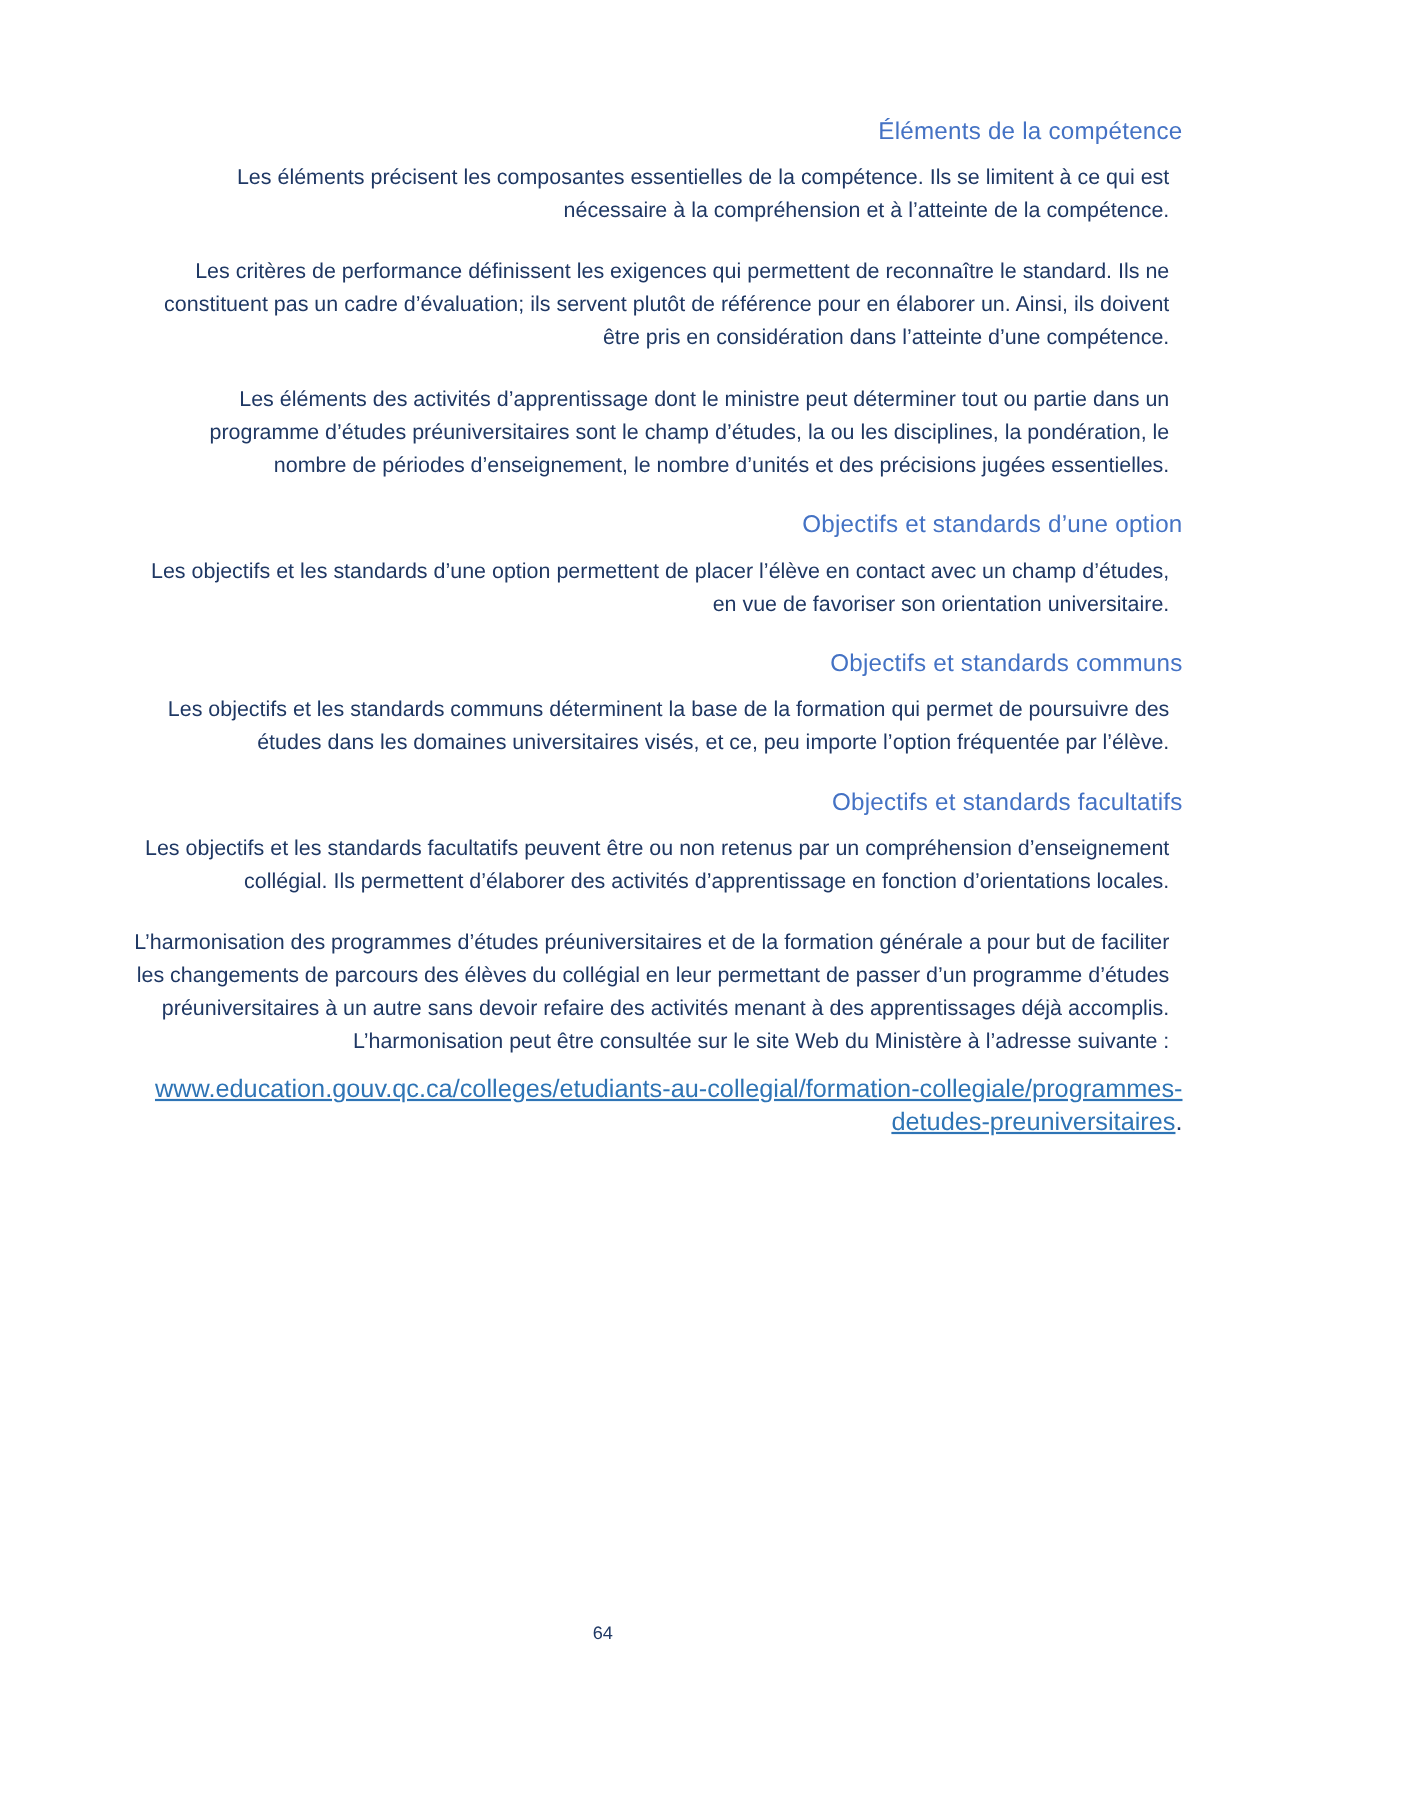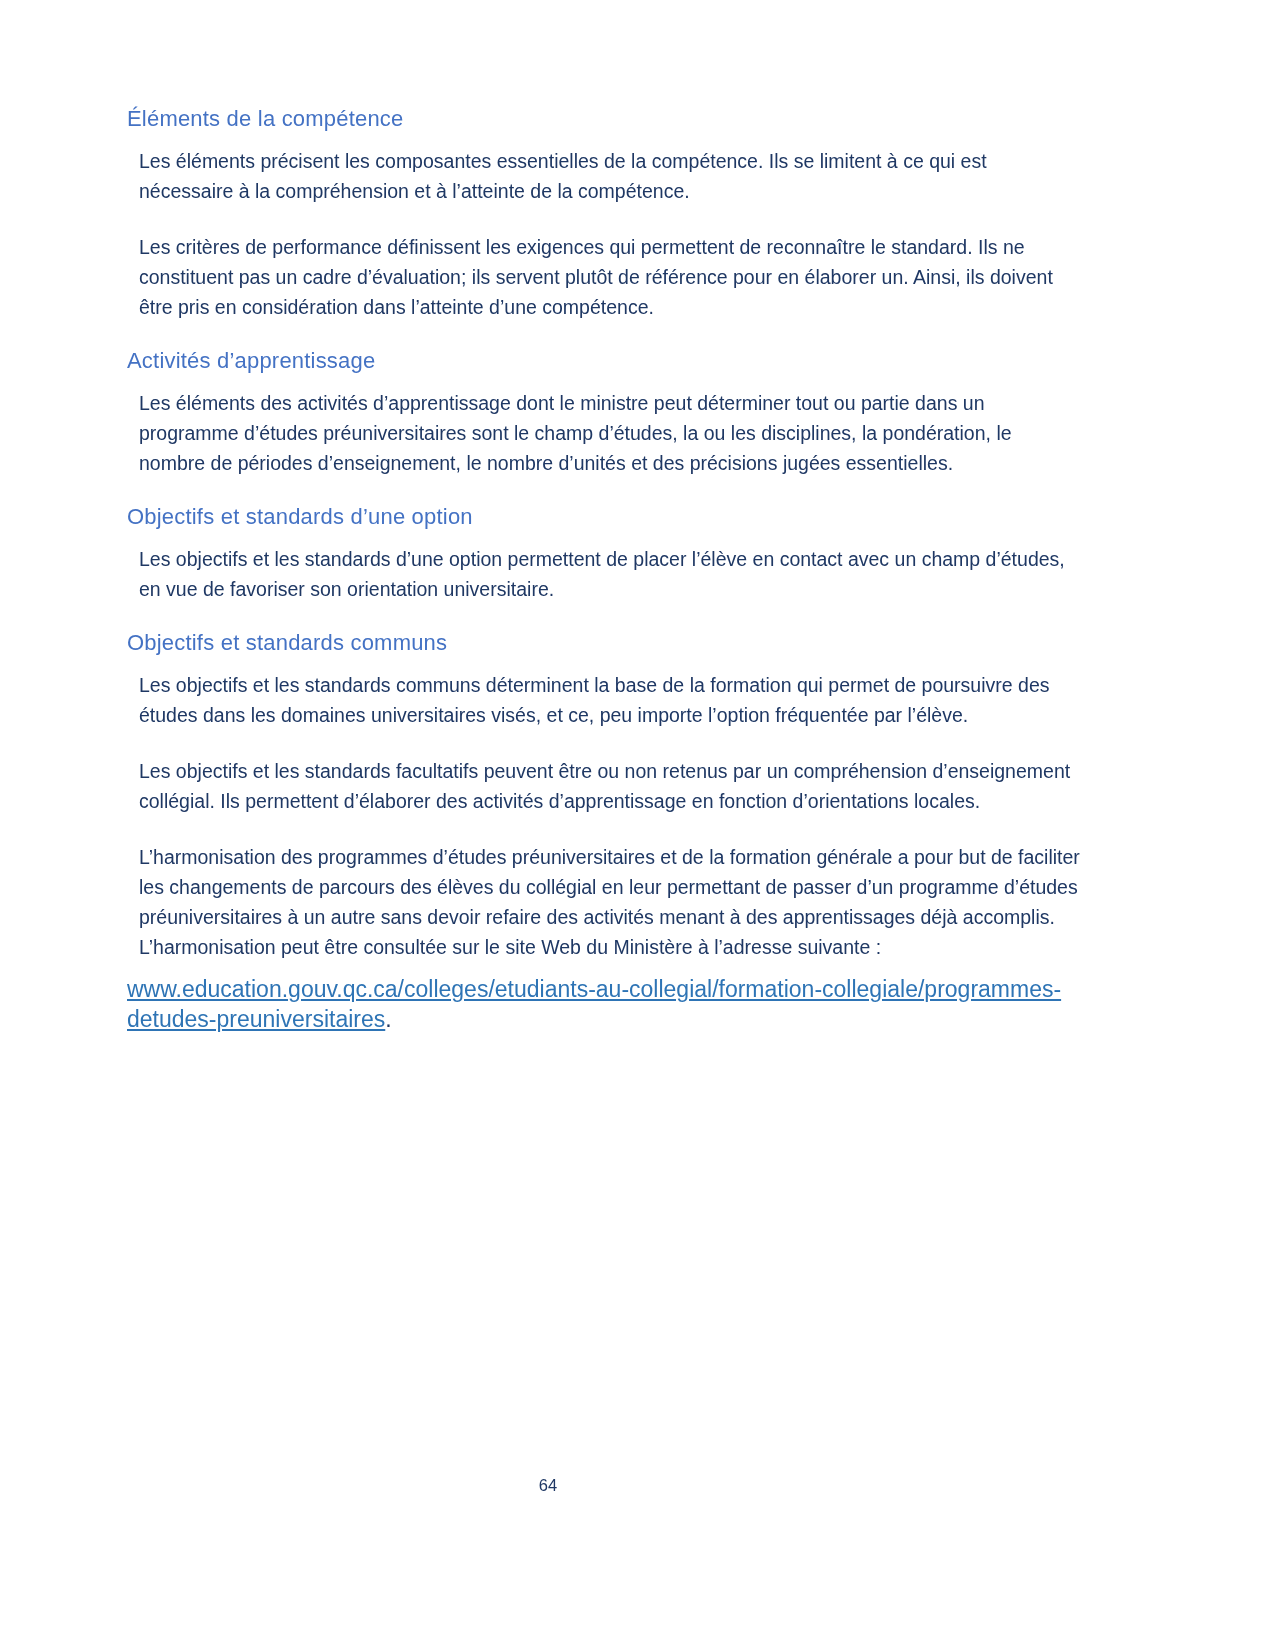--- a/index.html
+++ b/index.html
@@ -7,23 +7,24 @@
     width: 1275px;
     height: 1650px;
     background: #ffffff;
     position: relative;
     box-sizing: border-box;
     font-family: "Liberation Sans", sans-serif;
     overflow: hidden;
   }
   .content {
     position: absolute;
-    left: 127px;
+    left: 110px;
     top: 106px;
     width: 965px;
+    text-align: right;
   }
   .section { margin: 0 0 26px 0; }
   .section-heading {
     color: #4472c4;
     font-size: 22px;
     font-weight: 400;
     letter-spacing: 0.2px;
     margin: 0 0 14px 0;
     line-height: 26px;
   }
@@ -71,35 +72,35 @@
   <section class="section">
     <h2 class="section-heading">Éléments de la compétence</h2>
     <p class="section-body">Les éléments précisent les composantes essentielles de la compétence. Ils se limitent à ce qui est nécessaire à la compréhension et à l’atteinte de la compétence.</p>
   </section>
 
   <section class="section">
     <p class="section-body">Les critères de performance définissent les exigences qui permettent de reconnaître le standard. Ils ne constituent pas un cadre d’évaluation; ils servent plutôt de référence pour en élaborer un. Ainsi, ils doivent être pris en considération dans l’atteinte d’une compétence.</p>
   </section>
 
   <section class="section">
-    <h2 class="section-heading">Activités d’apprentissage</h2>
     <p class="section-body">Les éléments des activités d’apprentissage dont le ministre peut déterminer tout ou partie dans un programme d’études préuniversitaires sont le champ d’études, la ou les disciplines, la pondération, le nombre de périodes d’enseignement, le nombre d’unités et des précisions jugées essentielles.</p>
   </section>
 
   <section class="section">
     <h2 class="section-heading">Objectifs et standards d’une option</h2>
     <p class="section-body">Les objectifs et les standards d’une option permettent de placer l’élève en contact avec un champ d’études, en vue de favoriser son orientation universitaire.</p>
   </section>
 
   <section class="section">
     <h2 class="section-heading">Objectifs et standards communs</h2>
     <p class="section-body">Les objectifs et les standards communs déterminent la base de la formation qui permet de poursuivre des études dans les domaines universitaires visés, et ce, peu importe l’option fréquentée par l’élève.</p>
   </section>
 
   <section class="section">
+    <h2 class="section-heading">Objectifs et standards facultatifs</h2>
     <p class="section-body">Les objectifs et les standards facultatifs peuvent être ou non retenus par un compréhension d’enseignement collégial. Ils permettent d’élaborer des activités d’apprentissage en fonction d’orientations locales.</p>
   </section>
 
   <section>
     <p class="section-body">L’harmonisation des programmes d’études préuniversitaires et de la formation générale a pour but de faciliter les changements de parcours des élèves du collégial en leur permettant de passer d’un programme d’études préuniversitaires à un autre sans devoir refaire des activités menant à des apprentissages déjà accomplis. L’harmonisation peut être consultée sur le site Web du Ministère à l’adresse suivante :</p>
     <p class="link-block"><a class="doc-link" href="#">www.education.gouv.qc.ca/colleges/etudiants-au-collegial/formation-collegiale/programmes-detudes-preuniversitaires</a><span class="link-suffix">.</span></p>
   </section>
 
 </main>
 

